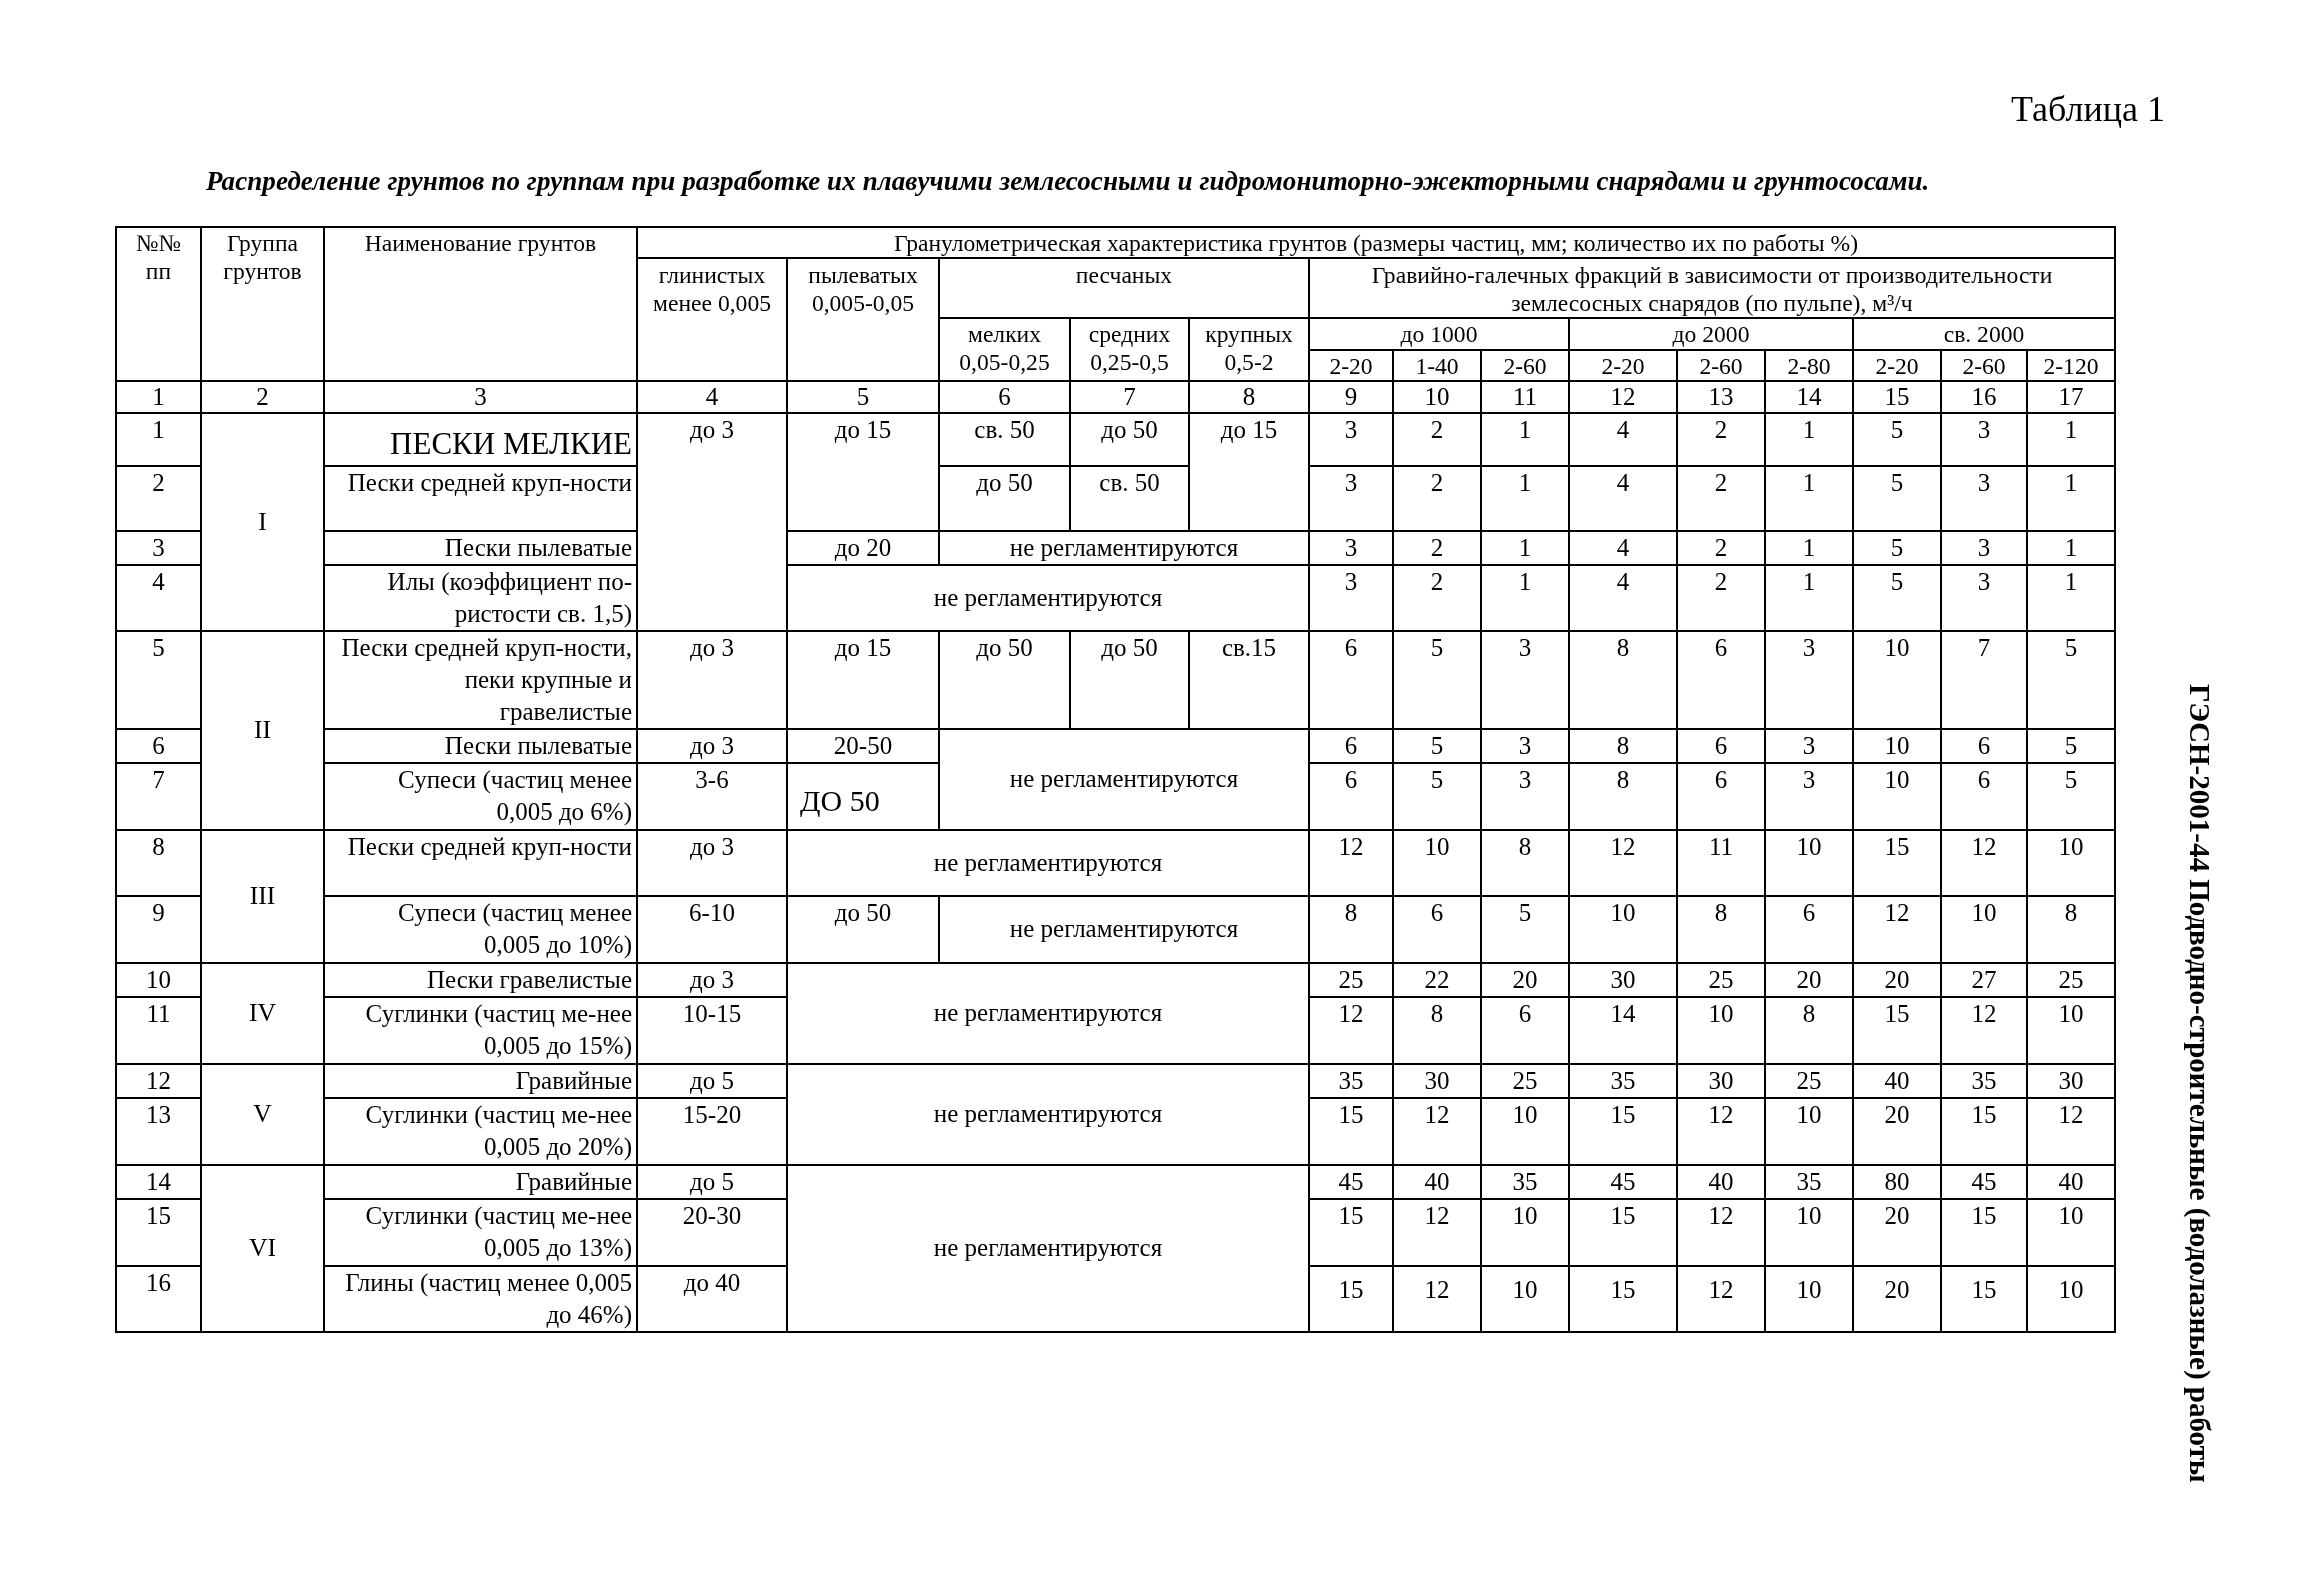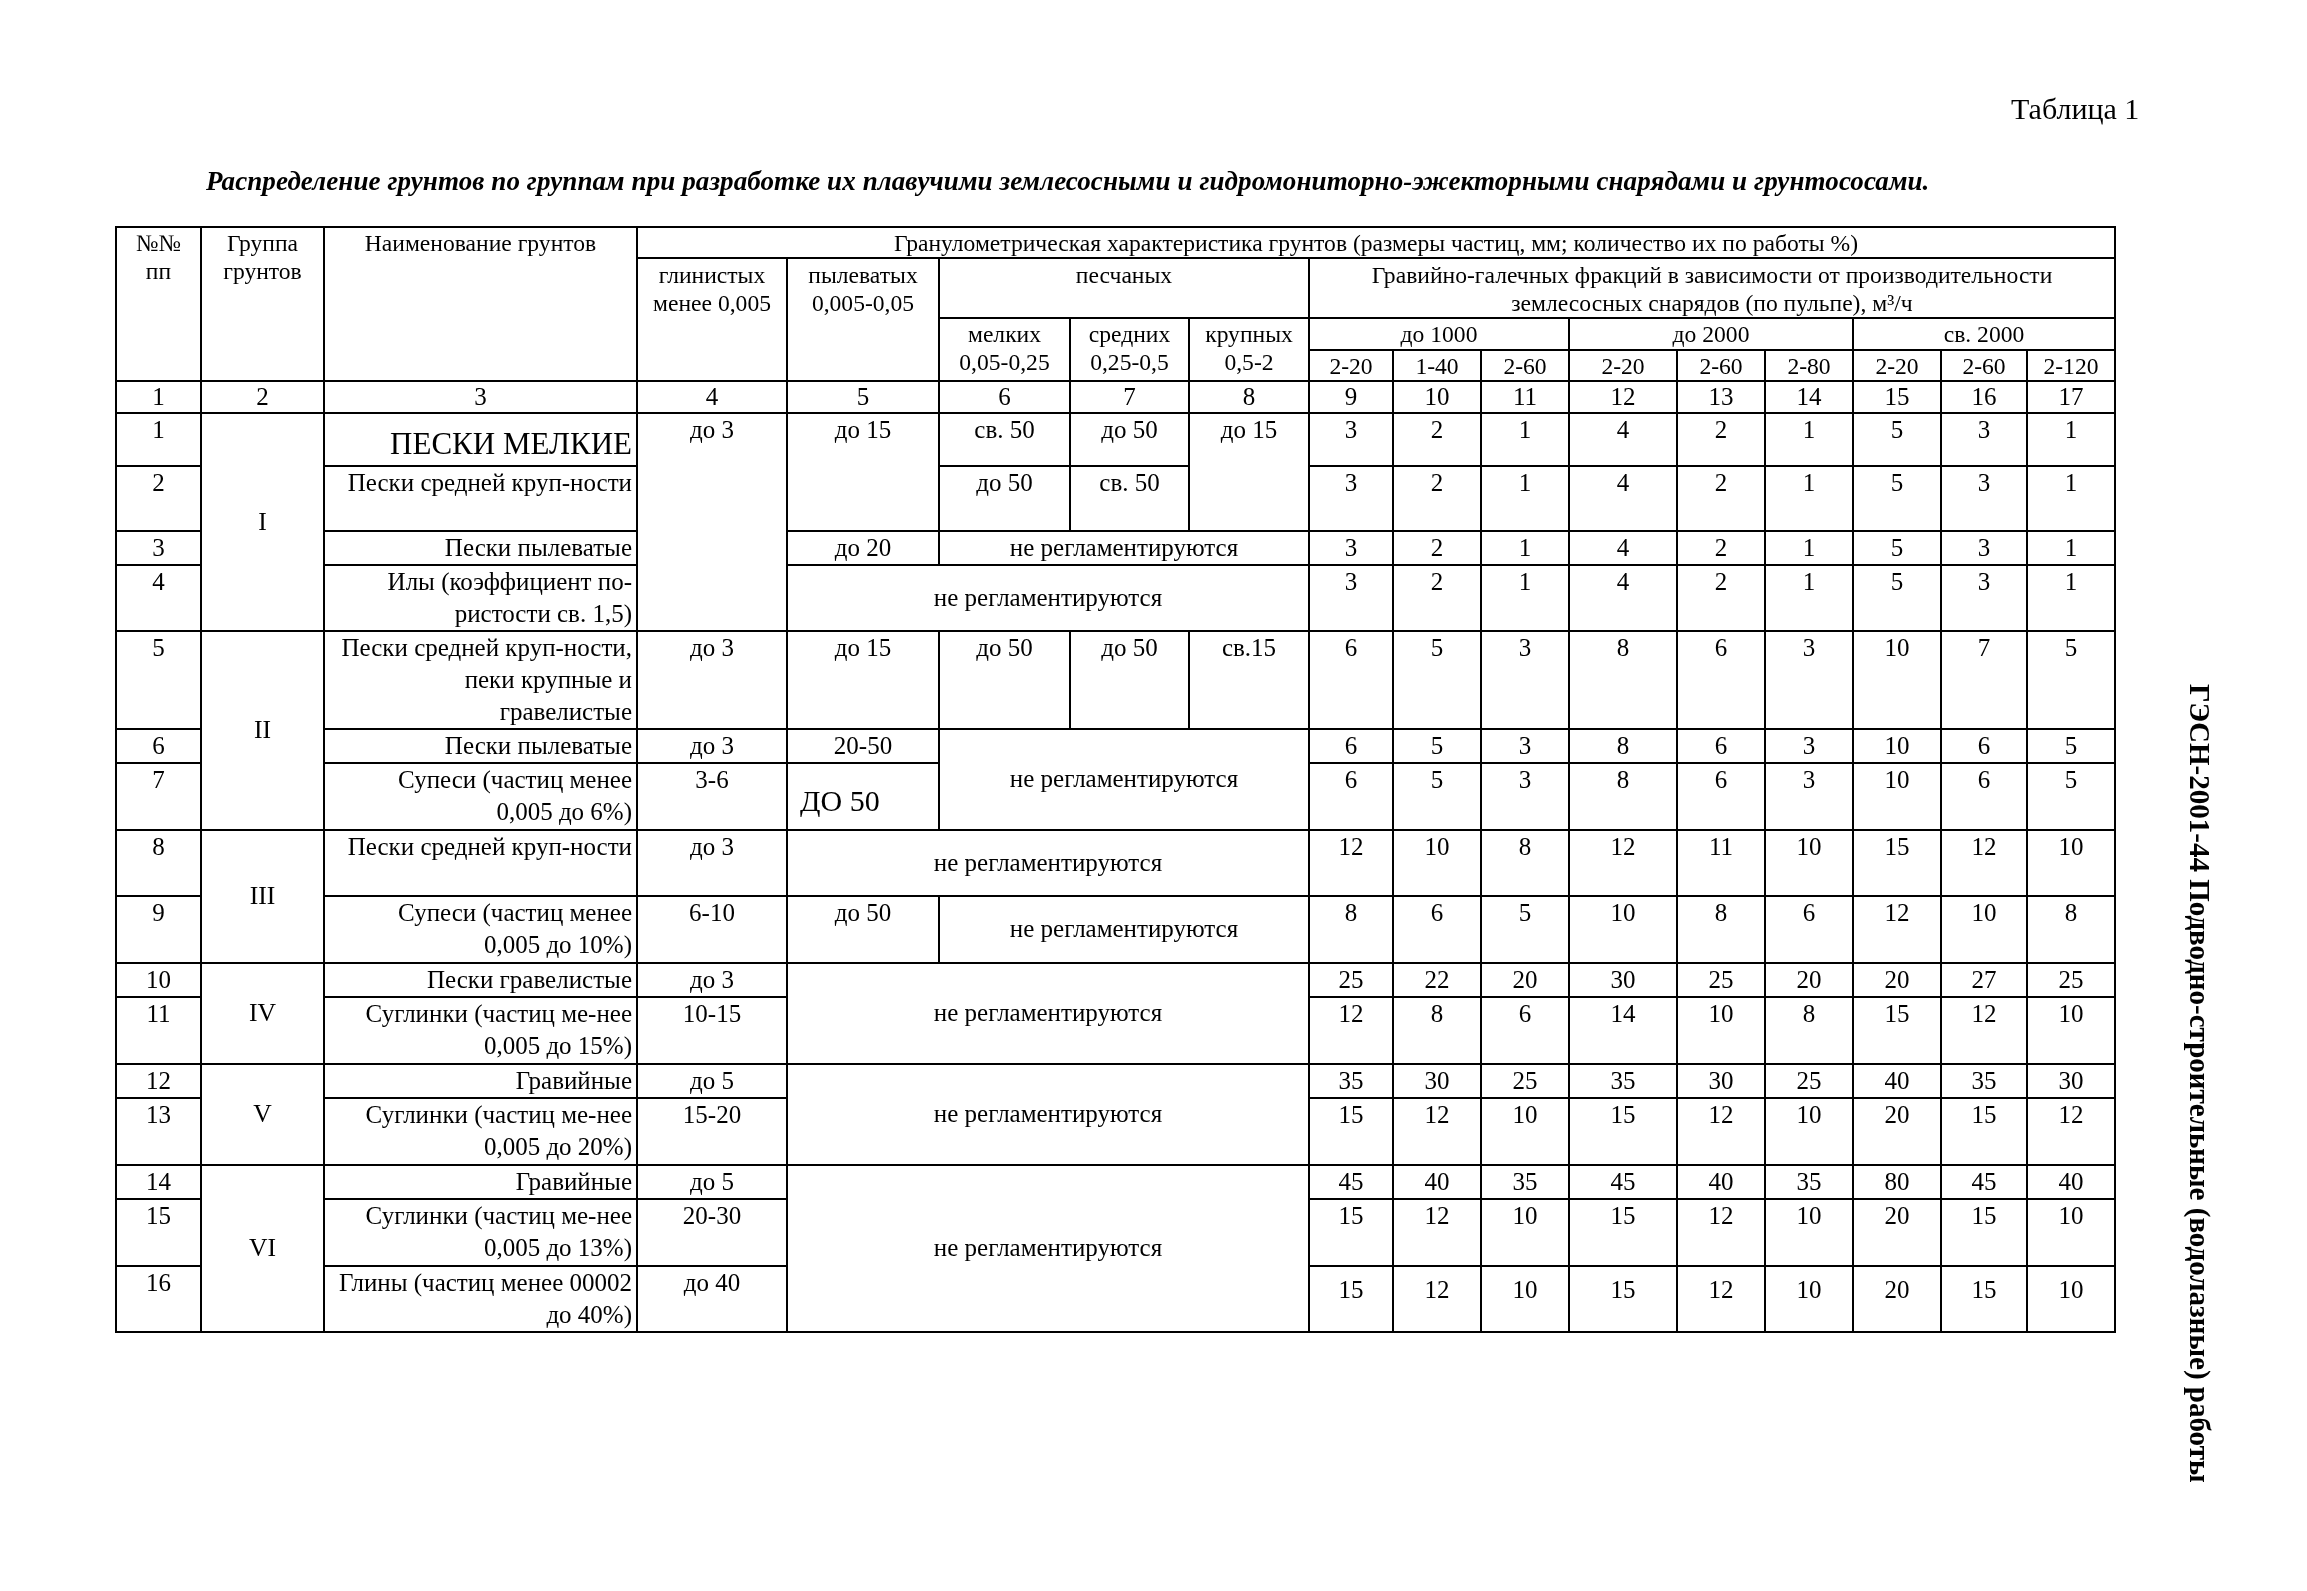--- a/index.html
+++ b/index.html
@@ -1,18 +1,18 @@
 <!DOCTYPE html>
 <html style="font-size:10.8px"><head>
 <meta charset="utf-8">
 <style>
   html, body { margin: 0; padding: 0; background: #ffffff; }
   body { width: 2307px; height: 1591px; position: relative; overflow: hidden;
          font-family: "Liberation Serif", "DejaVu Serif", serif; color: #000; }
-  .table-label { position: absolute; left: 2011px; top: 92px; font-size: 30px; line-height: 34px; white-space: nowrap; }
+  .table-label { position: absolute; left: 2011px; top: 92px; font-size: 36px; line-height: 34px; white-space: nowrap; }
   .doc-title { position: absolute; left: 206px; top: 164px; width: 1833px; font-size: 27px; font-weight: bold;
                line-height: 34px; white-space: nowrap; letter-spacing: 0.1px; font-style: italic; }
   .side-text { position: absolute; left: 2183px; top: 684px; writing-mode: vertical-rl;
                font-size: 29px; font-weight: bold; line-height: 34px; white-space: nowrap; }
   table.grid { position: absolute; left: 115px; top: 226px; border-collapse: collapse; table-layout: fixed; }
   table.grid td { border: 2px solid #000; padding: 0 4px; vertical-align: top; text-align: center;
                   font-size: 25px; line-height: 32px; overflow: hidden; }
   table.grid td.name { text-align: right; padding-left: 12px; }
   table.grid td.hdr { font-size: 23.6px; line-height: 28px; padding-top: 1.3px; }
   table.grid td.num { font-size: 25px; line-height: 30px; vertical-align: middle; }
@@ -350,21 +350,21 @@
     <td>15</td>
     <td>12</td>
     <td>10</td>
     <td>20</td>
     <td>15</td>
     <td>10</td>
   </tr>
 
   <tr style="height:66px">
     <td>16</td>
-    <td class="name">Глины (частиц  менее 00002 до 40%)</td>
+    <td class="name">Глины (частиц  менее 0,005 до 46%)</td>
     <td>до 40</td>
     <td style="padding-top:6.7px">15</td>
     <td style="padding-top:6.7px">12</td>
     <td style="padding-top:6.7px">10</td>
     <td style="padding-top:6.7px">15</td>
     <td style="padding-top:6.7px">12</td>
     <td style="padding-top:6.7px">10</td>
     <td style="padding-top:6.7px">20</td>
     <td style="padding-top:6.7px">15</td>
     <td style="padding-top:6.7px">10</td>

